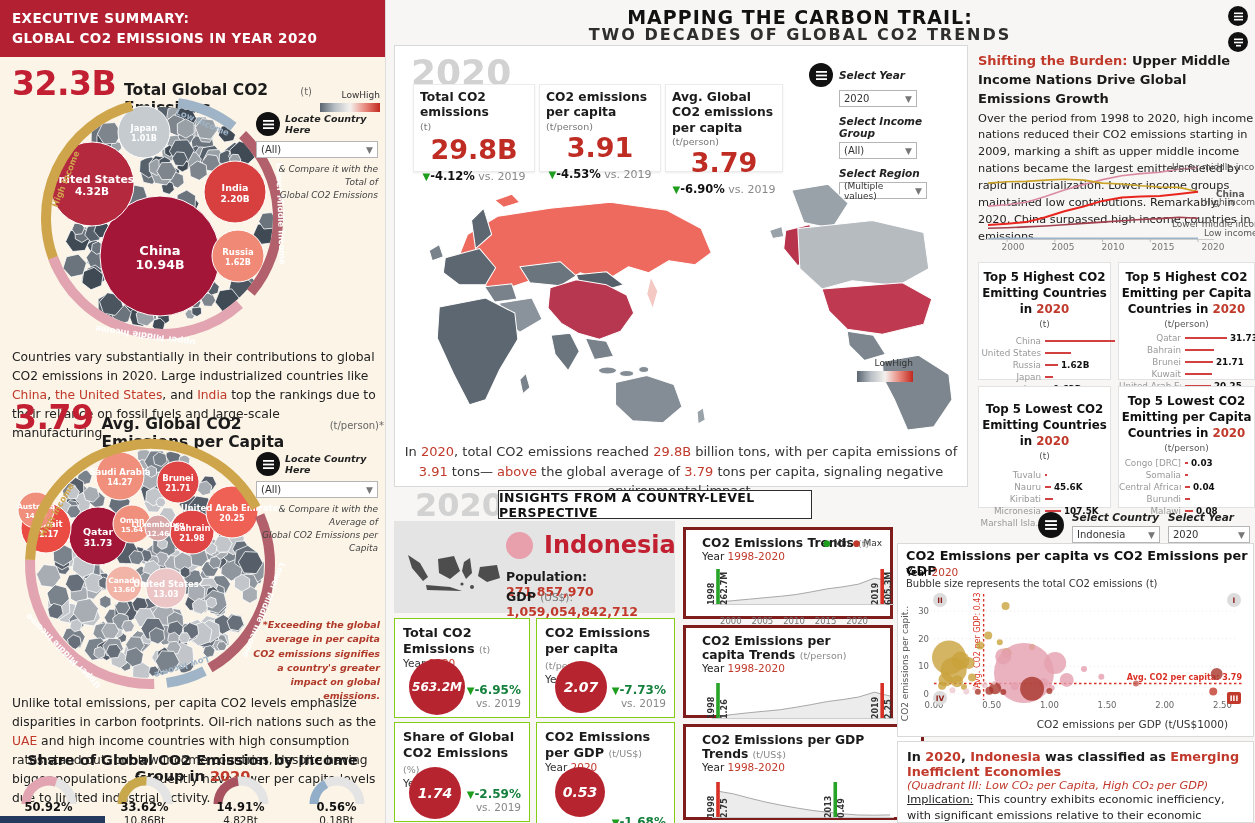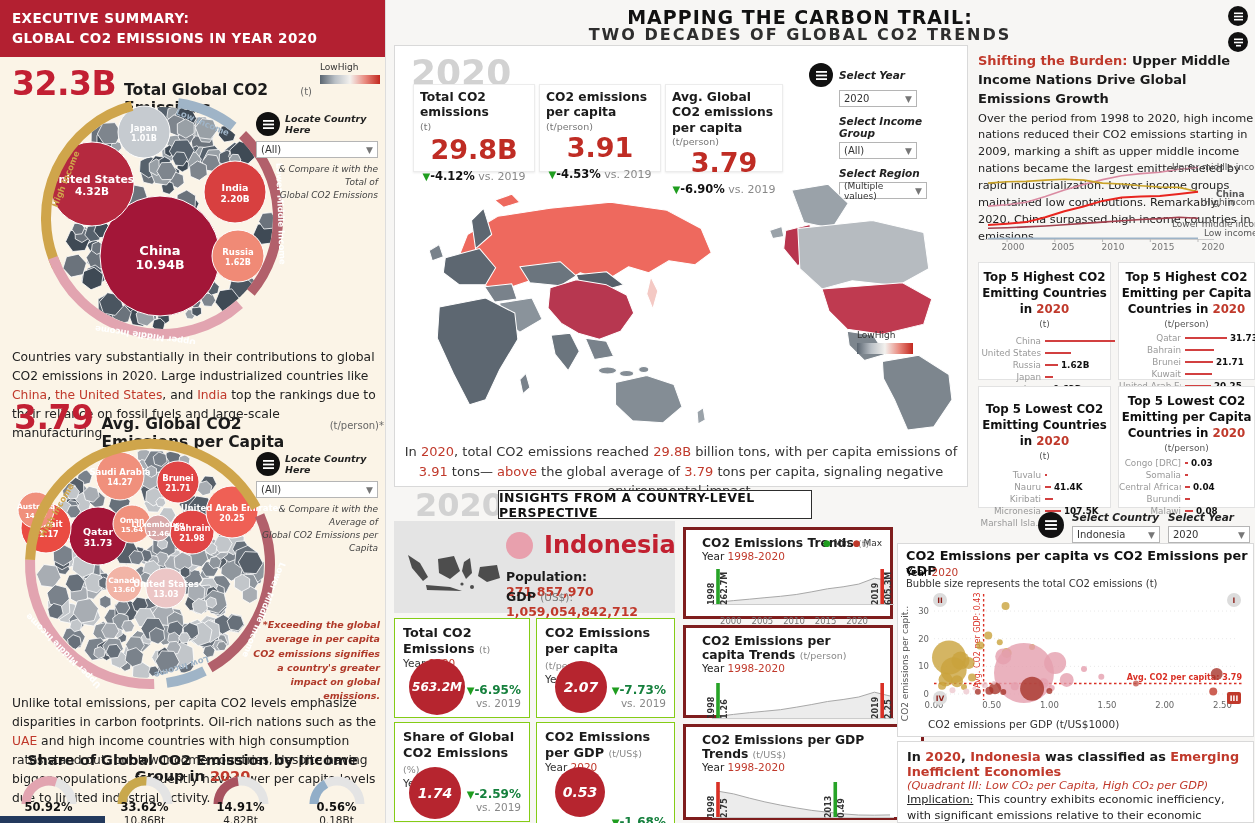--- a/index.html
+++ b/index.html
@@ -8,21 +8,21 @@
   .red{color:#c0392b;}
   .redb{color:#c0392b;font-weight:bold;}
   
   #left-panel{left:0;top:0;width:385px;height:823px;background:#fbf4e7;border-right:1px solid #ddd;}
   .lp-header{left:0;top:0;width:385px;height:57px;background:#b32031;color:#fff;box-sizing:border-box;padding:8px 12px;}
   .lp-header div{font-size:13.5px;font-weight:bold;letter-spacing:.4px;line-height:1.5;}
   .kpi-line{display:flex;align-items:baseline;gap:8px;}
   .kpi-big{font-size:33px;font-weight:bold;color:#c21f33;letter-spacing:-.5px;}
   .kpi-lab{font-size:15.5px;font-weight:bold;color:#1b1b1b;}
   .kpi-unit{font-size:10px;color:#666;}
-  .grad-lab{display:flex;justify-content:flex-start;font-size:9px;color:#333;}
+  .grad-lab{display:flex;justify-content:flex-end;font-size:9px;color:#333;margin-top:28px;}
   .grad-bar{height:9px;background:linear-gradient(to right,#5a6570,#b9bfc5,#f3f1ee,#e98b80,#c2281f);margin-top:3px;}
   .loc-box{width:122px;}
   .loc-title{font-size:9.5px;font-style:italic;font-weight:bold;color:#222;}
   .dd{box-sizing:border-box;background:#fff;border:1px solid #b5b5b5;height:17px;display:flex;align-items:center;justify-content:space-between;padding:0 4px;font-size:10px;color:#333;}
   .dd .caret{color:#777;font-size:9px;}
   .loc-cap{font-size:9px;font-style:italic;color:#444;text-align:right;line-height:1.45;}
   .fik{width:24px;height:24px;border-radius:50%;background:#111;display:flex;align-items:center;justify-content:center;flex:none;}
   .lp-para{font-size:12.3px;color:#222;line-height:1.55;margin:0;}
   .lp-note{font-size:9.5px;font-style:italic;color:#b03a2a;text-align:right;line-height:1.5;font-weight:bold;}
   .share-title{font-size:14.5px;font-weight:bold;color:#1b1b1b;text-align:center;}
@@ -77,21 +77,21 @@
   .tcard{background:#fff;border:3px solid #7f1d1d;box-sizing:border-box;padding:6px 16px;}
   .tcard .tt{font-size:12.3px;font-weight:bold;color:#1b1b1b;}
   .tcard .un{font-size:9.5px;color:#888;font-weight:normal;}
   .tcard .yy{font-size:10.5px;color:#222;}
   .mm-leg{position:absolute;right:8px;top:8px;font-size:9px;color:#333;}
   .dotg{color:#1f9d1f;}.dotr{color:#c0392b;}
   
   .sc-title{font-size:12.8px;font-weight:bold;color:#111;}
   .sc-sub{font-size:10px;color:#333;}
   .sc-ylab{position:absolute;writing-mode:vertical-rl;transform:rotate(180deg);font-size:9px;color:#555;}
-  .sc-xlab{font-size:10.5px;color:#333;text-align:left;}
+  .sc-xlab{font-size:10.5px;color:#333;text-align:right;}
   .cls-l1{font-size:12.8px;font-weight:bold;color:#1b1b1b;}
   .cls-l2{font-size:11.3px;font-style:italic;color:#c0392b;}
   .cls-l3{font-size:11.3px;color:#222;line-height:1.4;}
   .cls-l3 u{font-weight:normal;}
 </style>
 </head>
 <body>
 
 <div id="root">
 
@@ -847,21 +847,21 @@
     <div class="un">(t)</div>
     <div class="rows" style="margin-top:8px;">
       <div class="row">
           <span class="rl">Tuvalu</span>
           <span class="rb" style="width: 2px;"></span>
           <span class="rv"></span>
         </div>
       <div class="row">
           <span class="rl">Nauru</span>
           <span class="rb" style="width: 6px;"></span>
-          <span class="rv">41.4K</span>
+          <span class="rv">45.6K</span>
         </div>
       <div class="row">
           <span class="rl">Kiribati</span>
           <span class="rb" style="width: 8px;"></span>
           <span class="rv"></span>
         </div>
       <div class="row">
           <span class="rl">Micronesia</span>
           <span class="rb" style="width: 16px;"></span>
           <span class="rv">107.5K</span>

